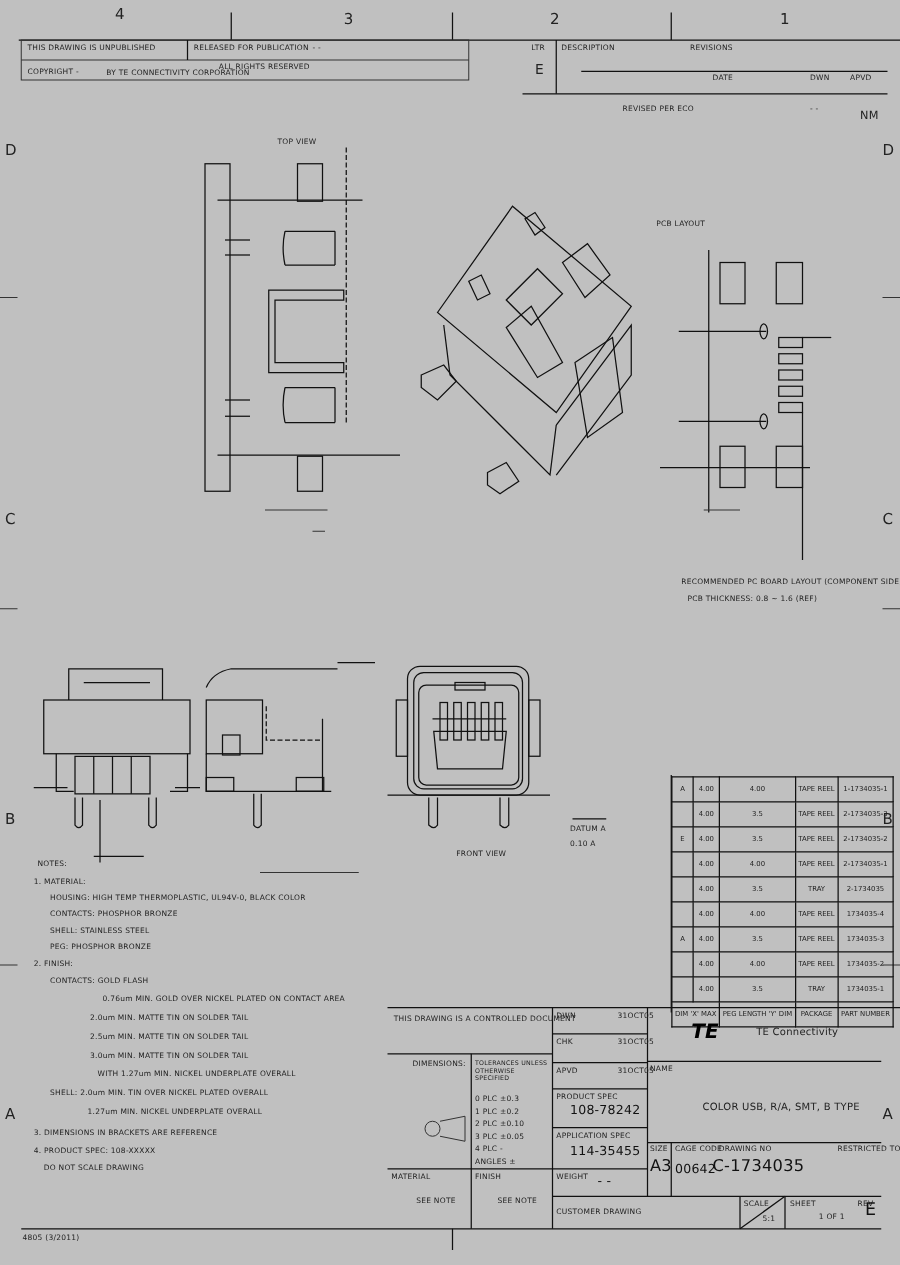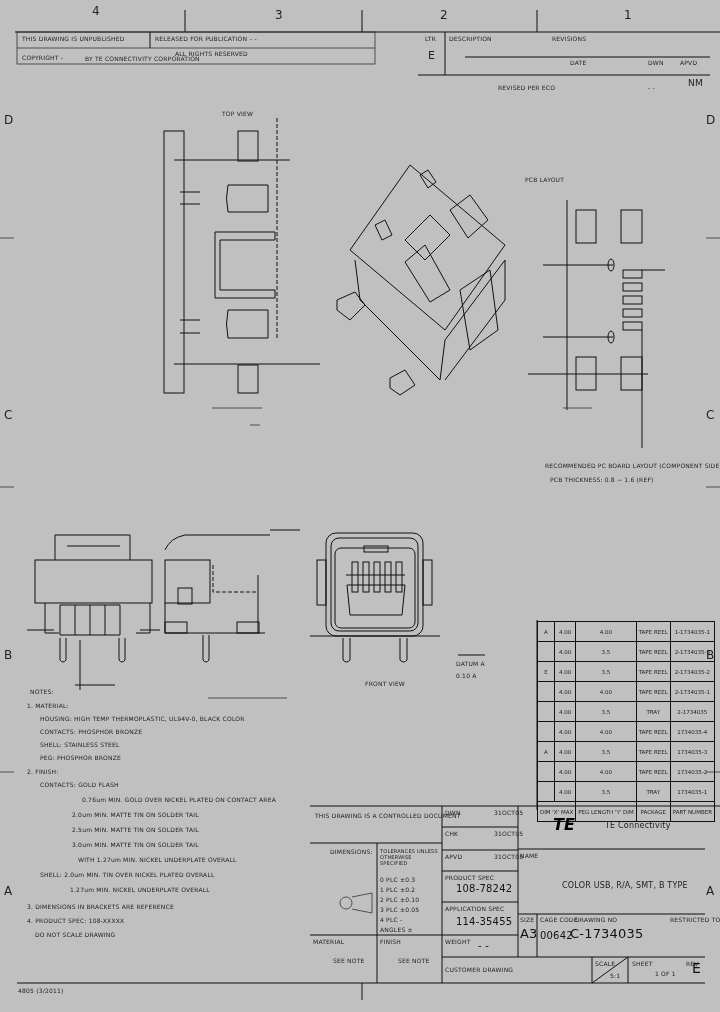--- a/index.html
+++ b/index.html
@@ -191,21 +191,21 @@
 
 <div class="t" style="left:425px;top:35px;">LTR</div>
 <div class="t" style="left:449px;top:35px;">DESCRIPTION</div>
 <div class="t" style="left:552px;top:35px;">REVISIONS</div>
 <div class="t" style="left:428px;top:52px;font-size:11px;">E</div>
 <div class="t" style="left:570px;top:59px;">DATE</div>
 <div class="t" style="left:648px;top:59px;">DWN</div>
 <div class="t" style="left:680px;top:59px;">APVD</div>
 <div class="t" style="left:498px;top:84px;">REVISED PER ECO</div>
 <div class="t" style="left:648px;top:84px;">- -</div>
-<div class="t" style="left:688px;top:80px;font-size:9px;">NM</div>
+<div class="t" style="left:688px;top:90px;font-size:9px;">NM</div>
 
 <div class="t" style="left:222px;top:110px;">TOP VIEW</div>
 <div class="t" style="left:525px;top:176px;">PCB LAYOUT</div>
 <div class="t" style="left:545px;top:462px;">RECOMMENDED PC BOARD LAYOUT (COMPONENT SIDE)</div>
 <div class="t" style="left:550px;top:476px;">PCB THICKNESS: 0.8 ~ 1.6 (REF)</div>
 <div class="t" style="left:365px;top:680px;">FRONT VIEW</div>
 <div class="t" style="left:456px;top:660px;">DATUM A</div>
 <div class="t" style="left:456px;top:672px;">0.10 A</div>
 
 <table class="tbl" style="left:537px;top:621px;width:168px;">

